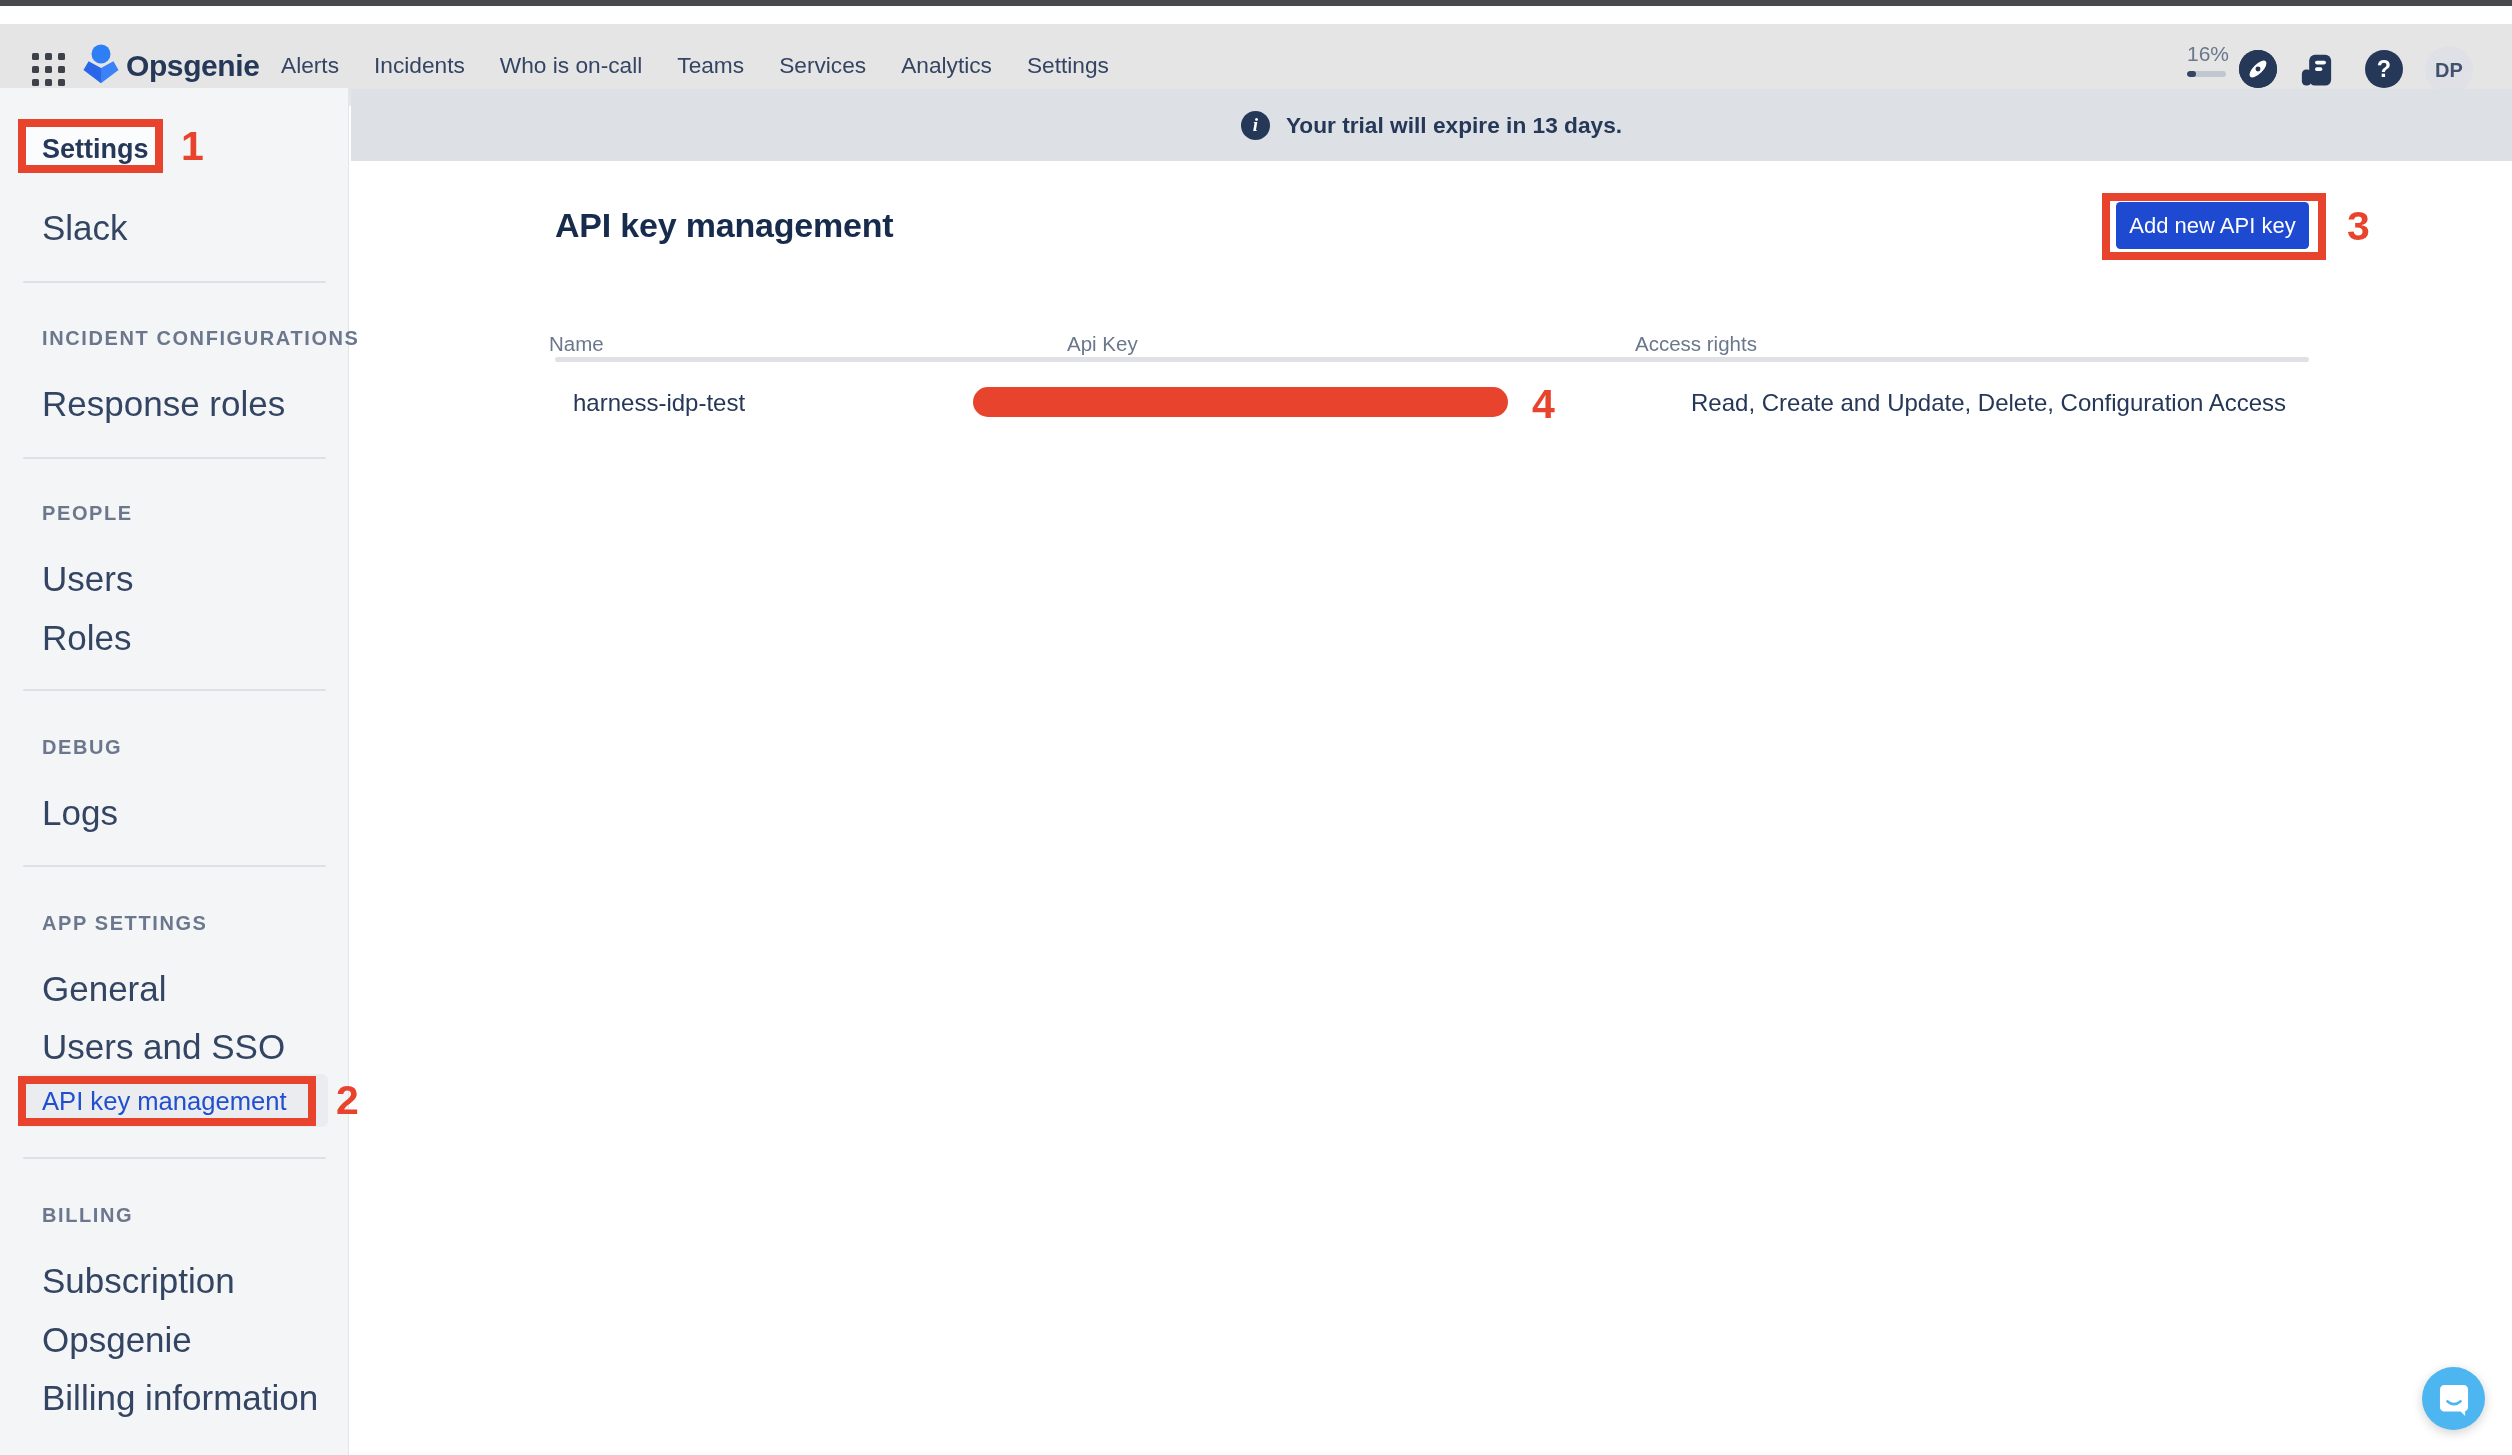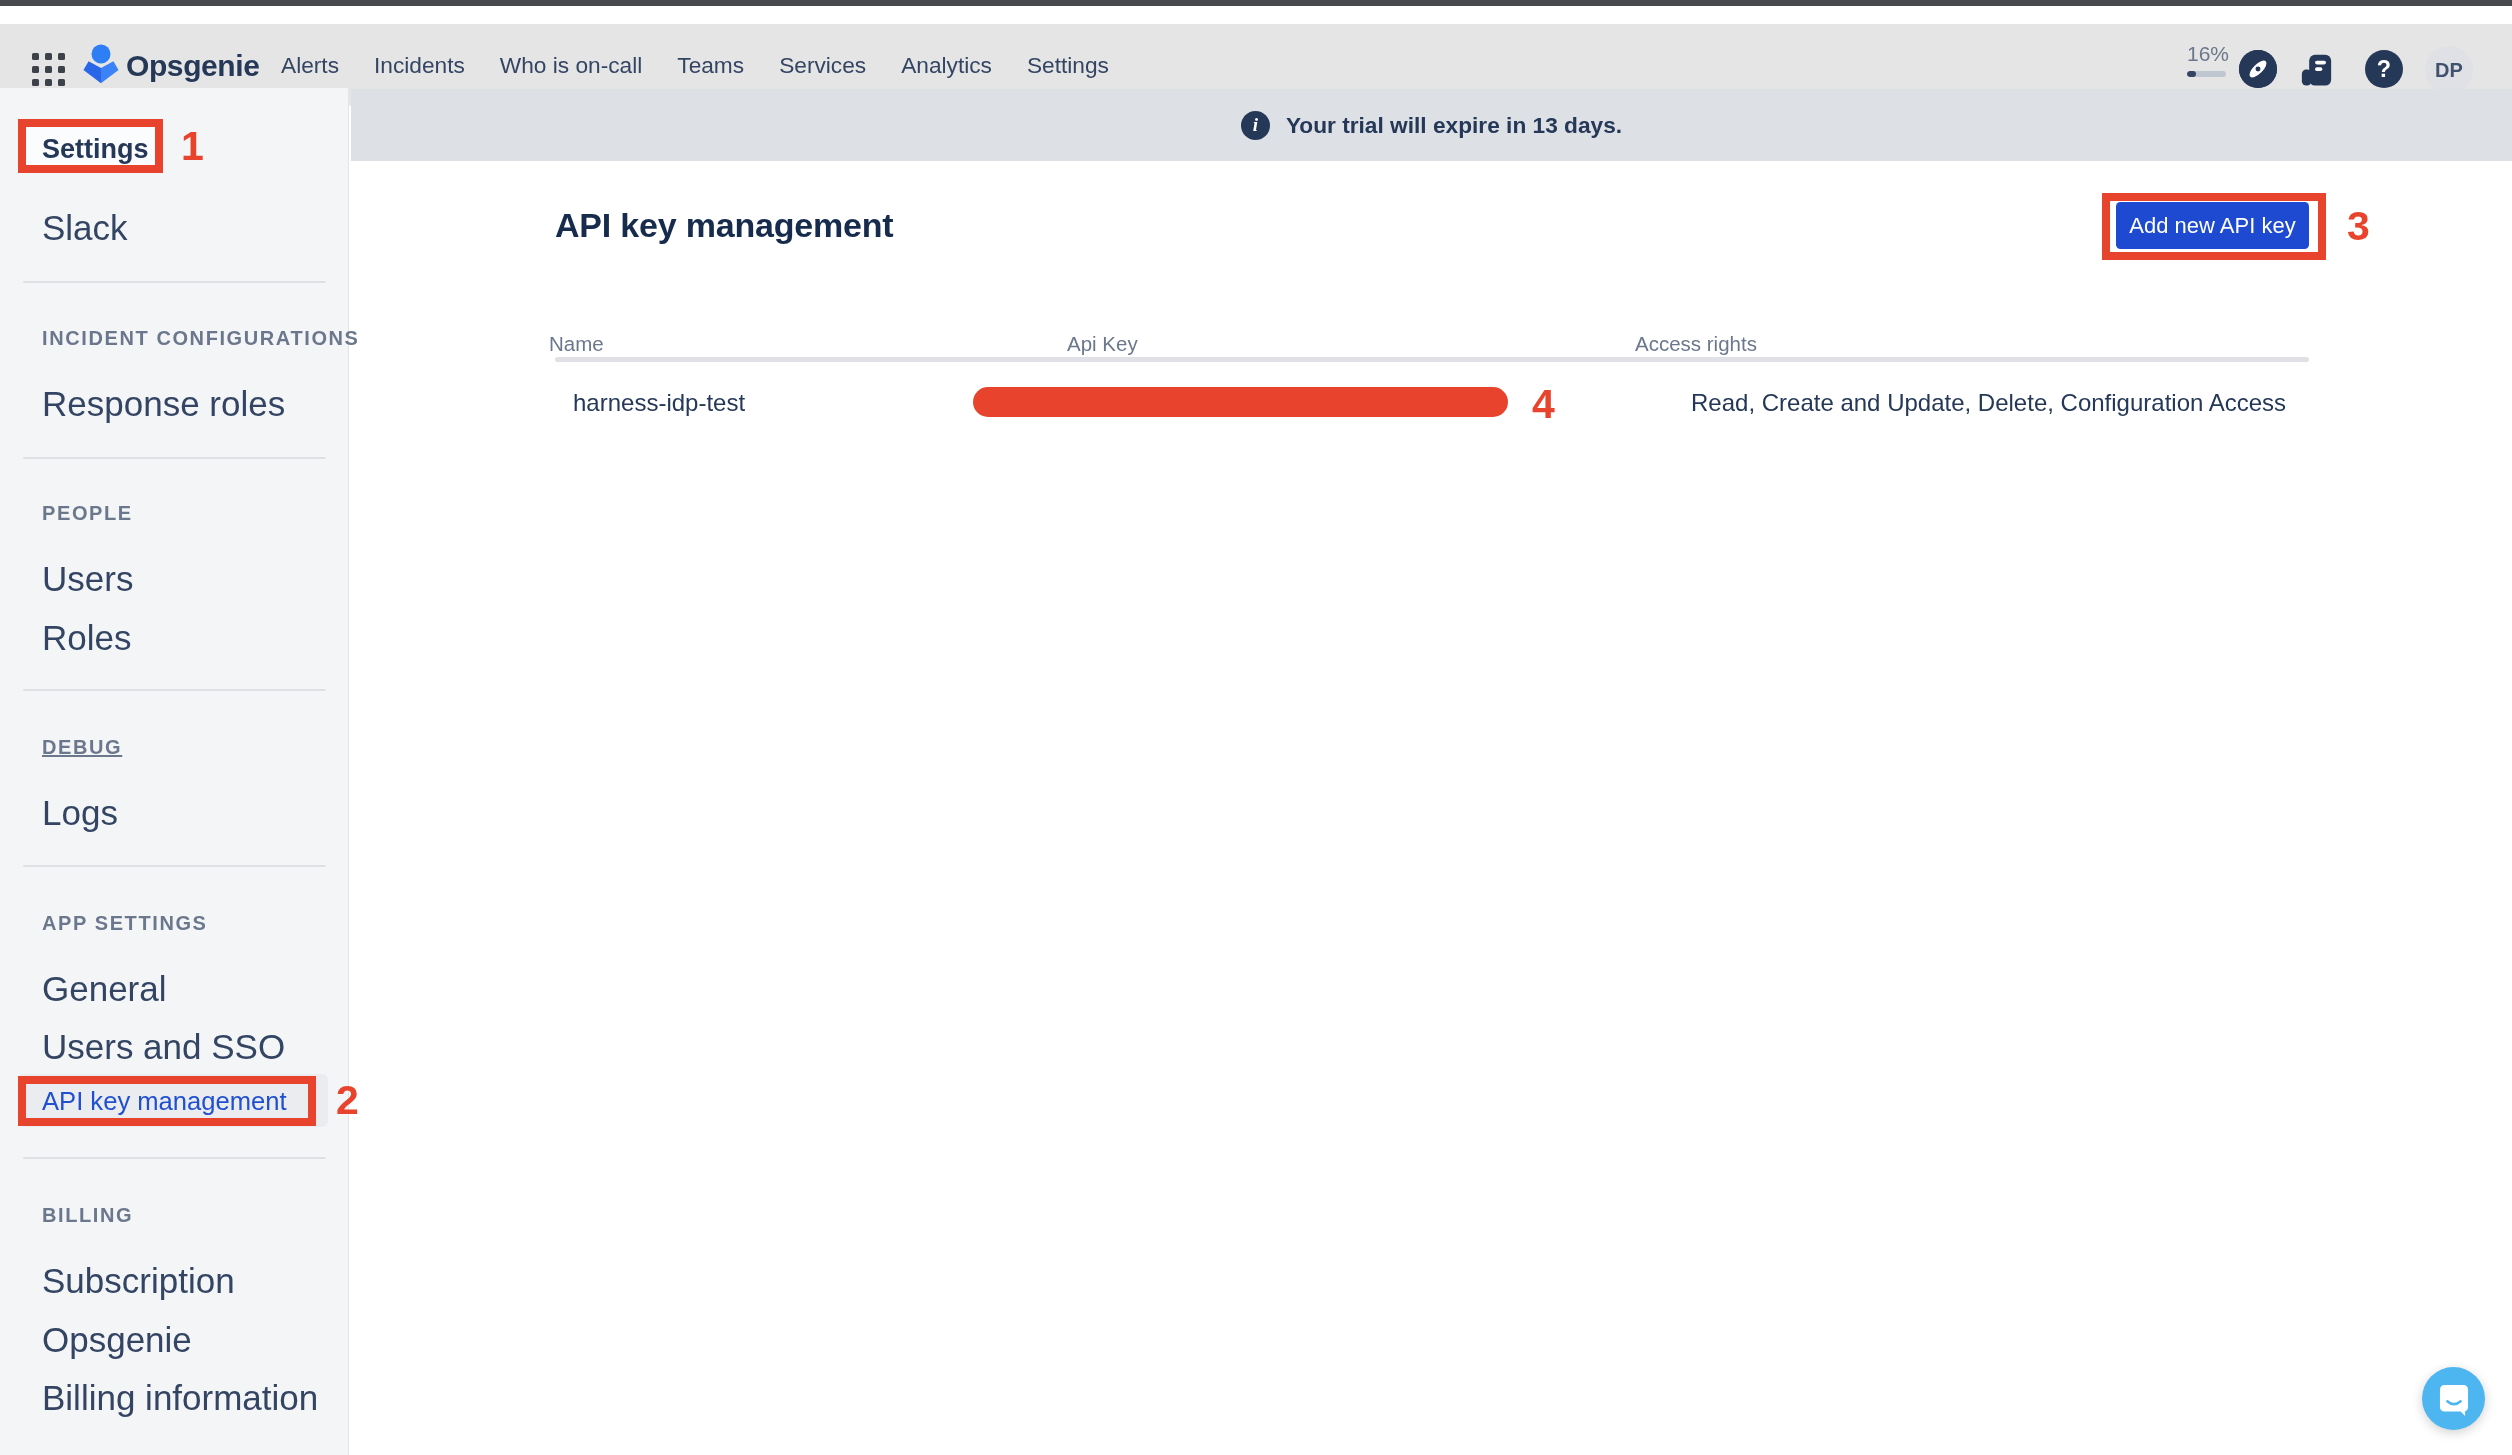--- a/index.html
+++ b/index.html
@@ -146,21 +146,21 @@
   <div class="abs side-divider" style="top:281px;"></div>
   <div class="abs side-header" style="top:327px;">INCIDENT CONFIGURATIONS</div>
   <div class="abs side-item" style="top:384px;">Response roles</div>
 
   <div class="abs side-divider" style="top:457px;"></div>
   <div class="abs side-header" style="top:502px;">PEOPLE</div>
   <div class="abs side-item" style="top:559px;">Users</div>
   <div class="abs side-item" style="top:618px;">Roles</div>
 
   <div class="abs side-divider" style="top:689px;"></div>
-  <div class="abs side-header" style="top:736px;text-decoration:underline;">DEBUG</div>
+  <div class="abs side-header" style="top:736px;">DEBUG</div>
   <div class="abs side-item" style="top:793px;">Logs</div>
 
   <div class="abs side-divider" style="top:865px;"></div>
   <div class="abs side-header" style="top:912px;">APP SETTINGS</div>
   <div class="abs side-item" style="top:969px;">General</div>
   <div class="abs side-item" style="top:1027px;">Users and SSO</div>
 
   <div class="abs selected-bg"></div>
   <div class="abs ann-box" style="left:17.5px;top:1076px;width:298px;height:50px;"></div>
   <div class="abs selected-text">API key management</div>

